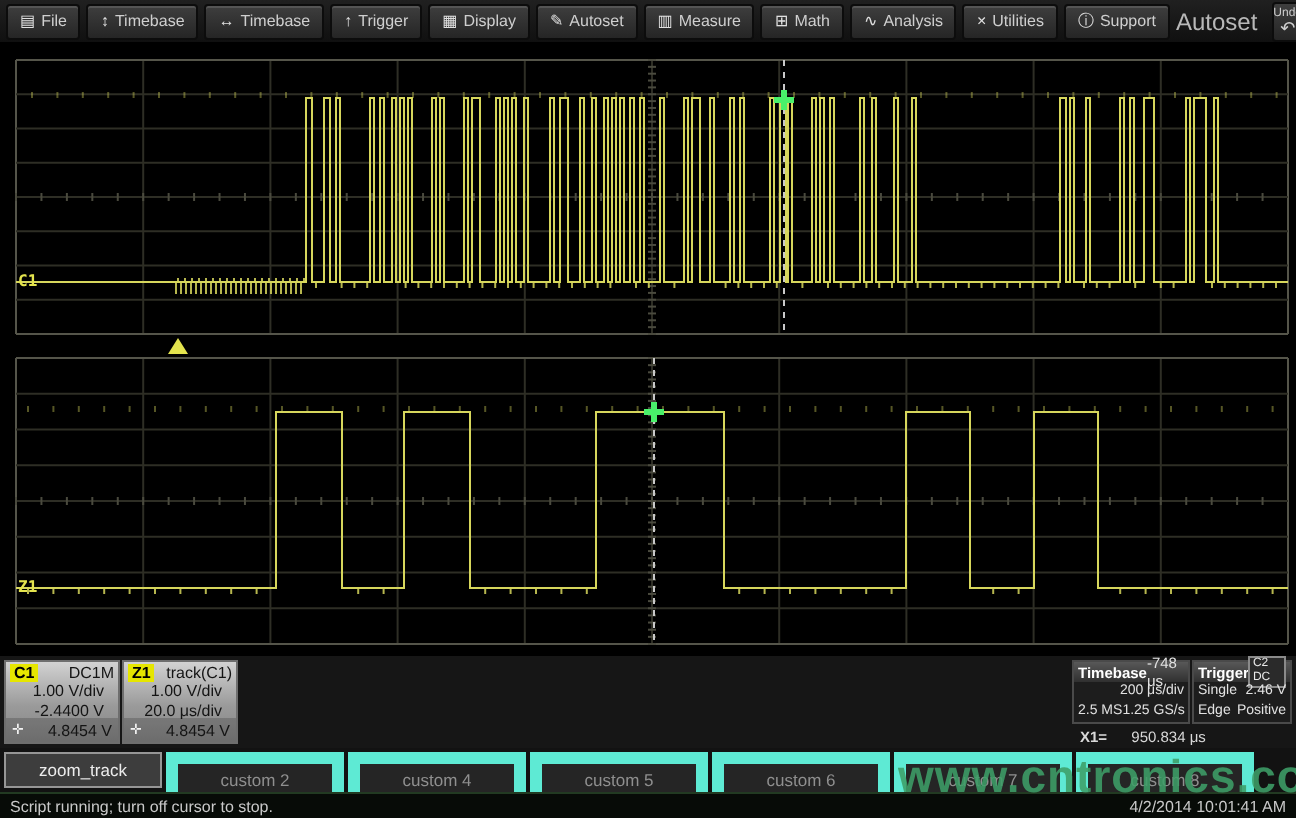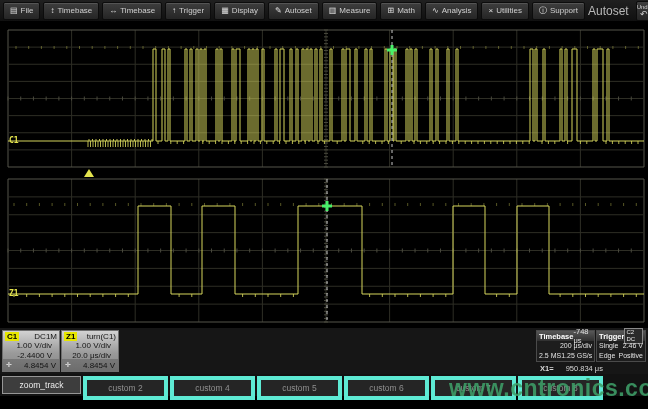--- a/index.html
+++ b/index.html
@@ -35,21 +35,21 @@
              padding:0 2px;height:10px;font-size:7.5px;}
   .info-head b{font-size:7.5px;color:#fff;}
   .trig-badge{border:1px solid #8a8a8a;background:#2a2a2a;color:#e8e8e8;font-size:6px;padding:0 1px;line-height:7px;}
   .info-line{display:flex;justify-content:space-between;padding:0 2px;line-height:10px;white-space:nowrap;}
   .info-line.right{justify-content:flex-end;}
   .x1-readout{position:absolute;left:540px;top:36px;color:#d8d8d8;font-size:7.5px;}
   .x1-readout span{margin-left:10px;}
   
   .buttonrow{position:absolute;left:0;top:374px;width:648px;height:22px;background:#121212;display:flex;
              gap:2px;padding:2px;box-sizing:border-box;}
-  .cust-btn{width:77px;height:16px;background:#252525;border:4px solid #5eead4;color:#8f8f8f;font-size:8.5px;
+  .cust-btn{width:77px;height:16px;background:#252525;border:6px solid #5eead4;color:#8f8f8f;font-size:8.5px;
             display:flex;align-items:center;justify-content:center;}
   .cust-btn.active{background:#3d3d3d;border:1px solid #969696;color:#ececec;text-align:right;}
   
   .statusbar{position:absolute;left:0;top:396px;width:648px;height:13px;background:#070b07;border-top:1px solid #223a22;
              box-sizing:border-box;display:flex;justify-content:space-between;align-items:center;padding:0 5px;
              color:#c9c9c9;font-size:8px;}
   
   .watermark{position:absolute;left:449px;top:375px;font-size:23px;font-weight:bold;letter-spacing:.5px;
              color:rgba(62,158,104,.88);z-index:6;pointer-events:none;font-family:"Liberation Sans",sans-serif;}
 </style>
@@ -596,21 +596,21 @@
       <div class="desc-row">1.00 V/div</div>
       <div class="desc-row">-2.4400 V</div>
       <div class="desc-bottom">
         <span class="lvlicon">✛</span>
         <span>4.8454 V</span>
       </div>
     </div>
     <div class="desc-box" style="left:61px;">
       <div class="desc-top">
         <span class="chbadge">Z1</span>
-        <span>turn(C1)</span>
+        <span>track(C1)</span>
       </div>
       <div class="desc-row">1.00 V/div</div>
       <div class="desc-row">20.0 μs/div</div>
       <div class="desc-bottom">
         <span class="lvlicon">✛</span>
         <span>4.8454 V</span>
       </div>
     </div>
 
     <div class="info-box" style="left:536px;width:59px;">
@@ -651,15 +651,19 @@
   <div class="buttonrow">
     <div class="cust-btn active">zoom_track</div>
     <div class="cust-btn">custom 2</div>
     <div class="cust-btn">custom 4</div>
     <div class="cust-btn">custom 5</div>
     <div class="cust-btn">custom 6</div>
     <div class="cust-btn">custom 7</div>
     <div class="cust-btn">custom 8</div>
   </div>
 
+  <div class="statusbar">
+    <span>Script running; turn off cursor to stop.</span>
+    <span>4/2/2014 10:01:41 AM</span>
+  </div>
 
   <div class="watermark">www.cntronics.com</div>
 </div>
 
 </body></html>

